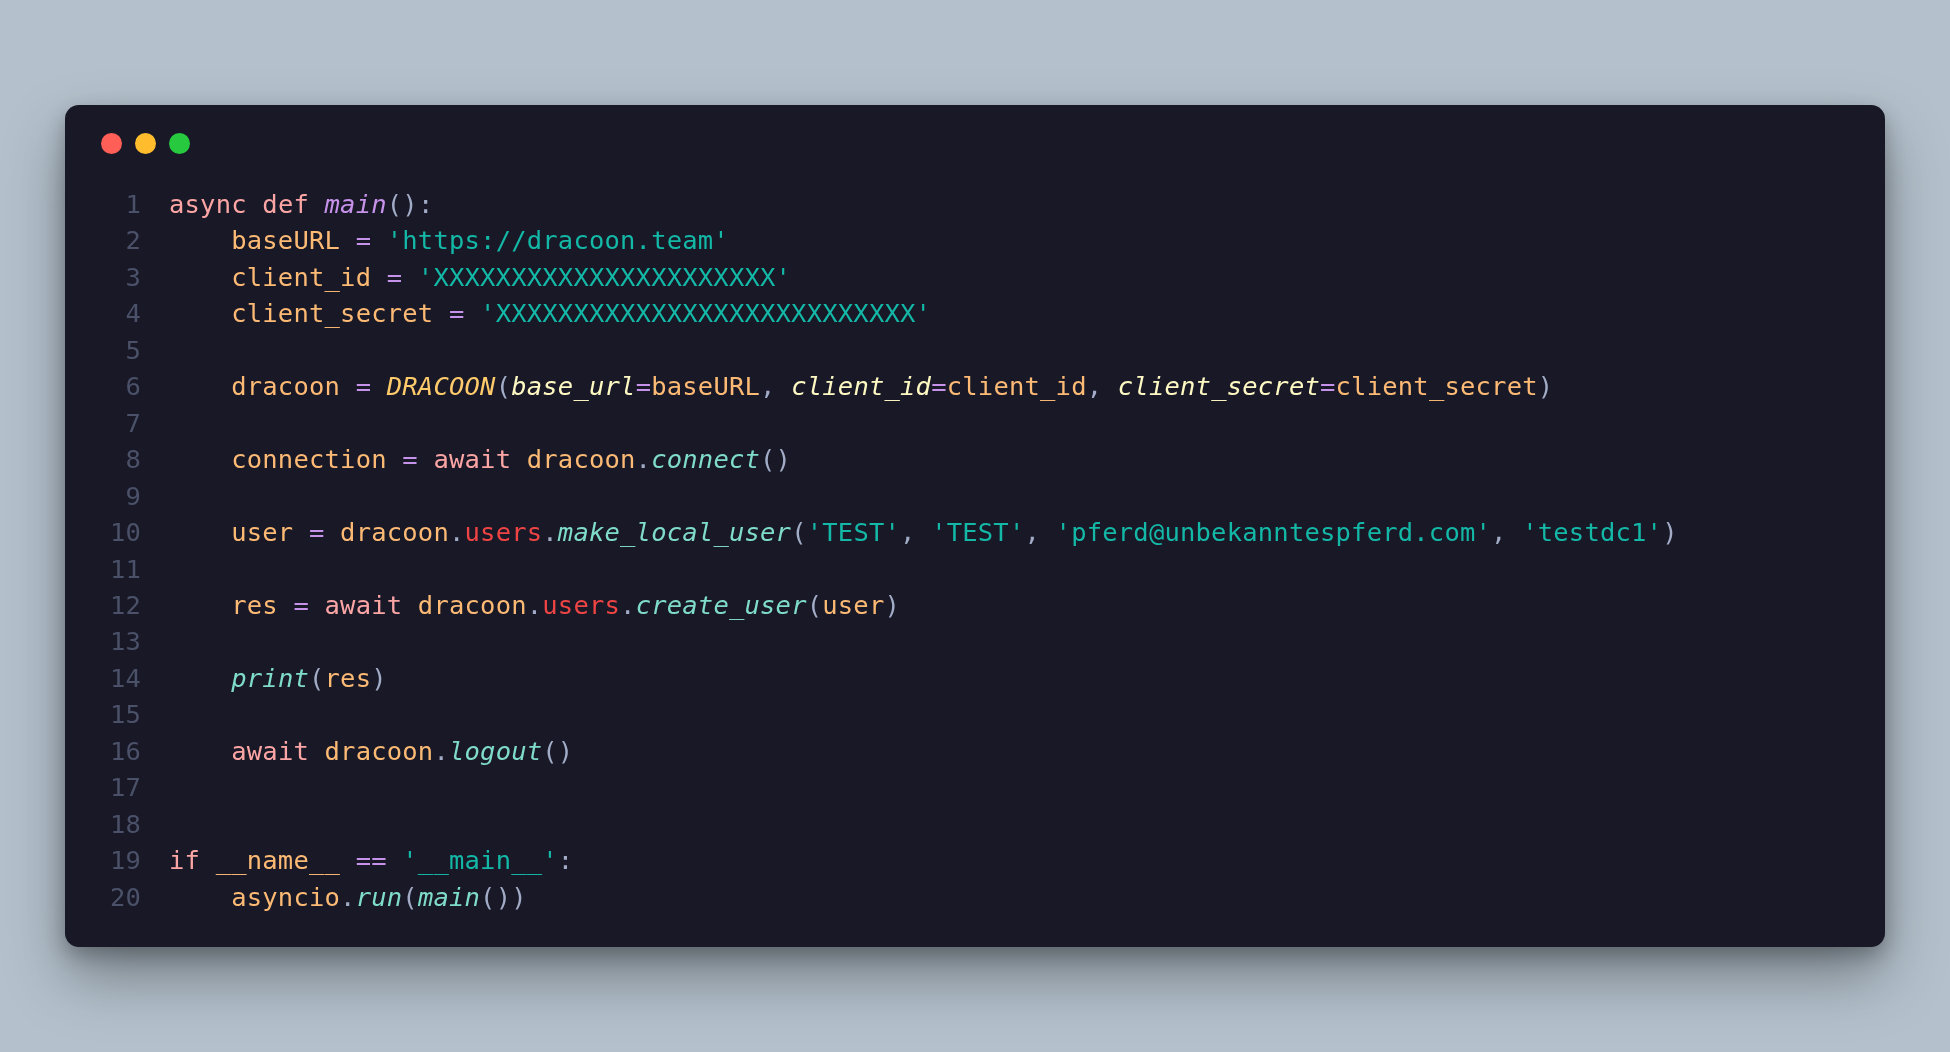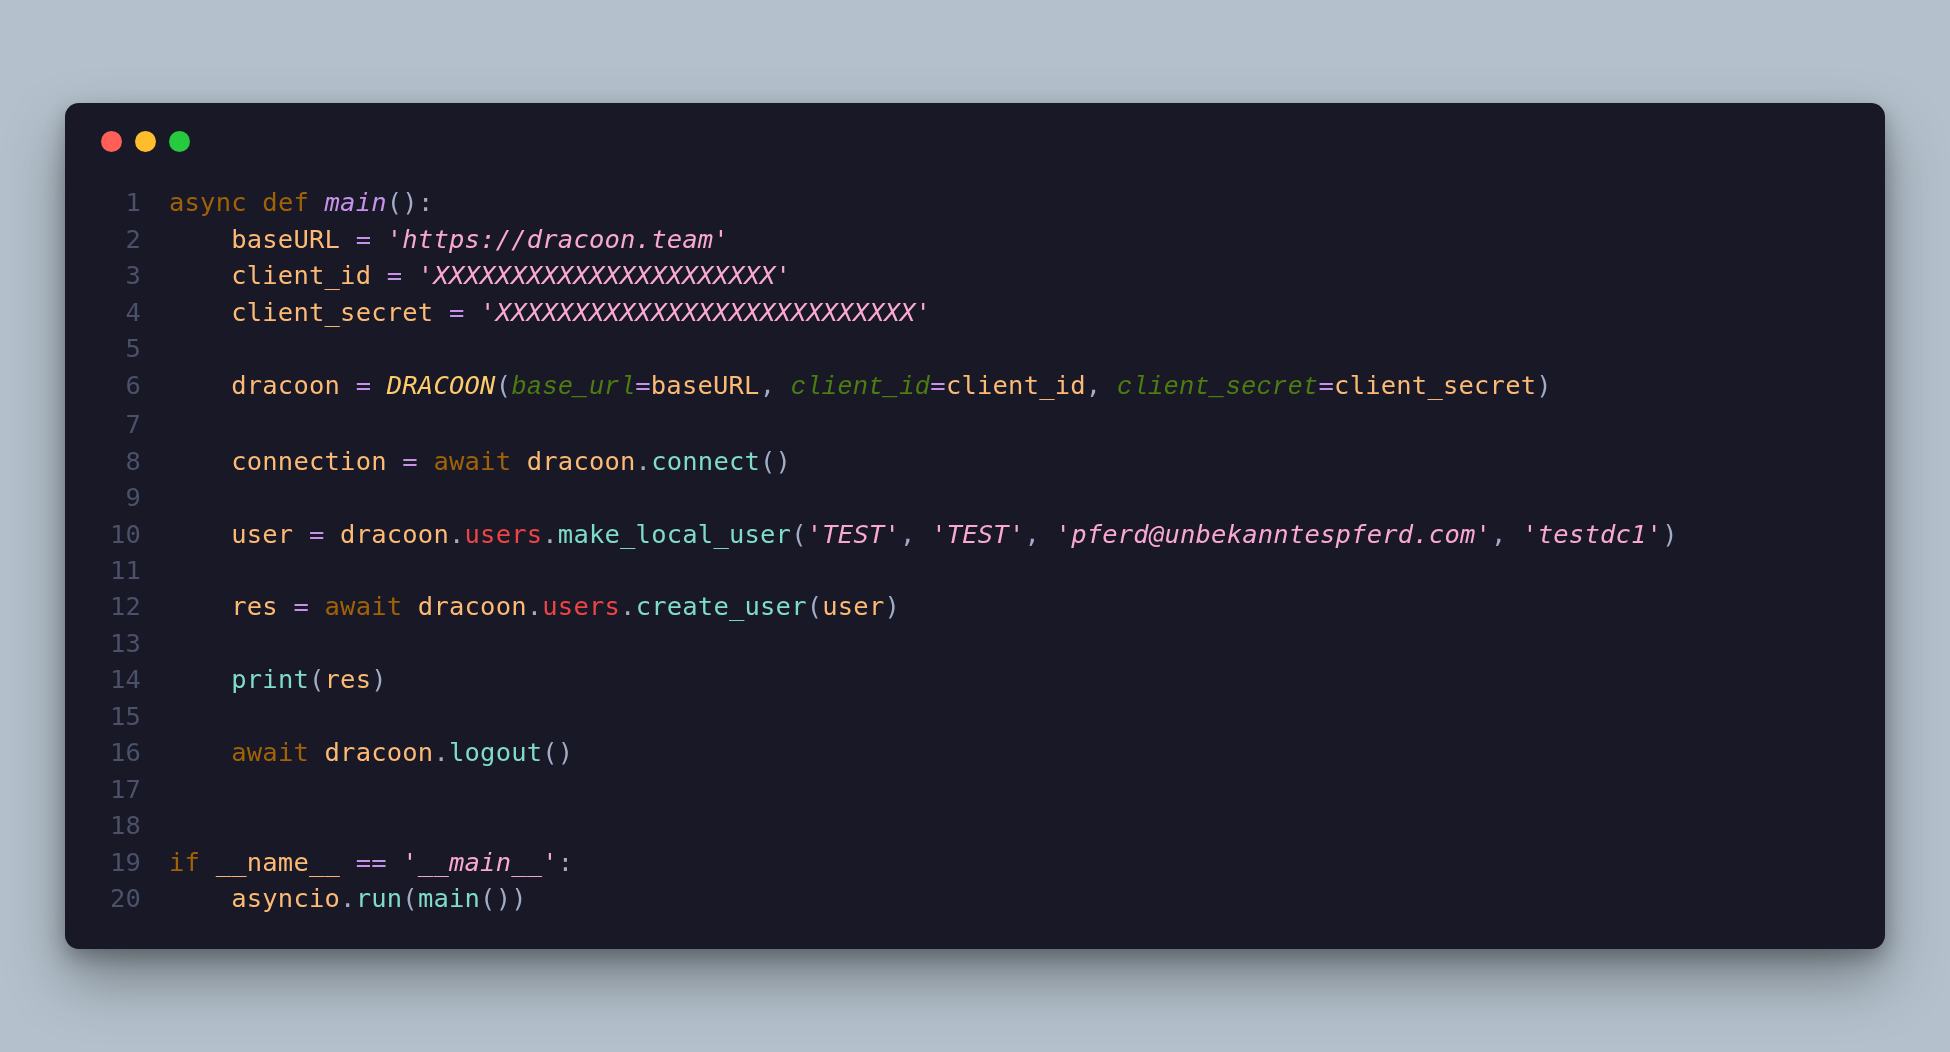--- a/index.html
+++ b/index.html
@@ -39,29 +39,29 @@
   .gutter {
     color: #4a5168;
     text-align: right;
     width: 44px;
     flex-shrink: 0;
     user-select: none;
     padding-right: 0;
   }
   .code { padding-left: 28px; }
   
-  .kw   { color: #a16207; }            
+  .kw   { color: #fca5a5; }            
   .fn-i { color: #c792ea; font-style: italic; } 
   .cls  { color: #ffcb6b; font-style: italic; } 
   .var  { color: #fdba74; }            
   .op   { color: #c792ea; }            
   .pun  { color: #a2acc7; }            
-  .str  { color: #f9a8d4; font-style: italic; }            
-  .kwa  { color: #4d7c0f; font-style: italic; font-family: Liberation Mono, monospace; } 
-  .call { color: #7fdbca; } 
+  .str  { color: #14b8a6; }            
+  .kwa  { color: #fef9c3; font-style: italic; } 
+  .call { color: #7fdbca; font-style: italic; } 
   .prop { color: #ef4444; }            
 </style>
 </head>
 <body>
 
 <div class="window">
   <div class="traffic-lights">
     <div class="dot red"></div>
     <div class="dot yellow"></div>
     <div class="dot green"></div>

